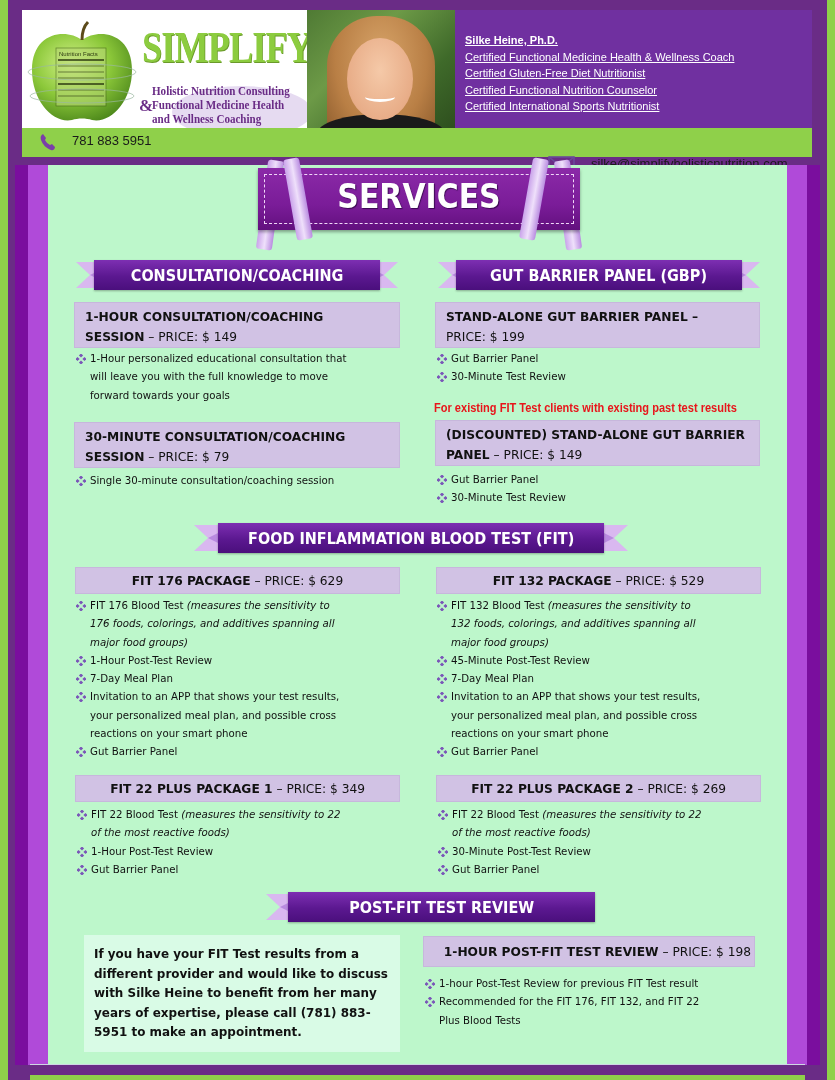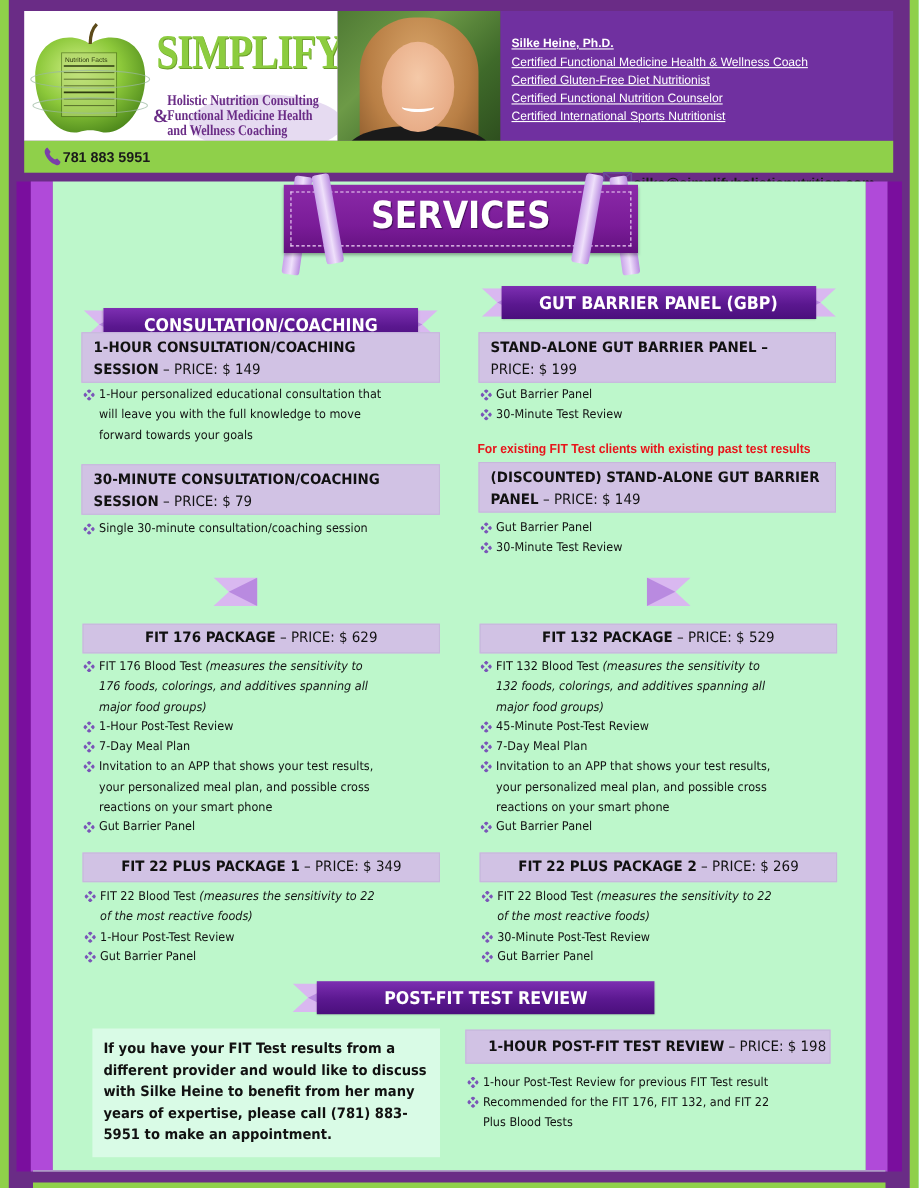--- a/index.html
+++ b/index.html
@@ -20,21 +20,21 @@
   .hdr-photo { position: absolute; left: 307px; top: 10px; width: 148px; height: 118px; background: linear-gradient(135deg, #4f7a34 0%, #6d9a47 35%, #3f6a2a 70%, #2e4f1e 100%); overflow: hidden; }
   .hair { position: absolute; left: 20px; top: 6px; width: 108px; height: 125px; border-radius: 50px 50px 20px 20px; background: radial-gradient(ellipse at 50% 35%, #d8a56a 0%, #b97f45 60%, #8a5a2c 100%); }
   .face { position: absolute; left: 40px; top: 28px; width: 66px; height: 82px; border-radius: 50%; background: radial-gradient(ellipse at 50% 40%, #f5c9a8 0%, #e8ad88 70%, #d59470 100%); }
   .smile { position: absolute; left: 58px; top: 82px; width: 30px; height: 10px; border-bottom: 3px solid #fff; border-radius: 0 0 50% 50%; }
   .shoulders { position: absolute; left: 10px; top: 104px; width: 128px; height: 40px; border-radius: 50% 50% 0 0; background: #1a1a1a; }
 
   .hdr-bio { position: absolute; left: 455px; top: 10px; width: 357px; height: 118px; background: #7030a0; color: #ffffff; padding: 22px 0 0 10px; font-size: 11px; line-height: 16.5px; text-decoration: underline; }
   .hdr-bio .name { font-weight: bold; }
 
   .contact-bar { position: absolute; left: 22px; top: 128px; width: 790px; height: 29px; background: #8fd04a; display: flex; align-items: center; font-size: 13px; color: #1a1a1a; }
-  .contact-item { position: absolute; display: flex; align-items: center; gap: 1px; top: 5px; font-weight: bold; }
+  .contact-item { position: absolute; display: flex; align-items: flex-start; gap: 16px; top: 5px; }
   .contact-item svg { display: block; }
 
   
   .stripe { position: absolute; top: 165px; height: 900px; }
   .s-l1 { left: 15px; width: 13px; background: #7a0e9e; }
   .s-l2 { left: 28px; width: 20px; background: #b04ad9; }
   .s-r1 { left: 787px; width: 20px; background: #b04ad9; }
   .s-r2 { left: 807px; width: 13px; background: #7a0e9e; }
   .content { position: absolute; left: 48px; top: 165px; width: 739px; height: 899px; background: #bdf7cb; }
   .bottom-band { position: absolute; left: 30px; top: 1064px; width: 775px; height: 11px; background: #6a2c86; border-top: 1px solid #cfd6e4; }
@@ -152,21 +152,21 @@
 
 <div class="ribbon-strap" style="left:262px; top:160px; height:90px; transform:rotate(8deg);"></div>
 <div class="ribbon-strap" style="left:560px; top:160px; height:90px; transform:rotate(-8deg);"></div>
 <div class="services">
   <div class="services-dash"></div>
   <div class="services-title">SERVICES</div>
 </div>
 <div class="ribbon-strap" style="left:290px; top:158px; height:82px; transform:rotate(-10deg);"></div>
 <div class="ribbon-strap" style="left:526px; top:158px; height:82px; transform:rotate(10deg);"></div>
 
-<div class="sec" style="left:76px; top:260px; width:322px;margin-top:20px;">
+<div class="sec" style="left:76px; top:260px; width:322px;">
   <svg class="tailL" style="left:0;" viewBox="0 0 40 26">
       <path d="M0 0 L40 0 L40 26 L0 26 L14 13 Z" fill="#d9b8f0"></path>
       <path d="M14 13 L40 0 L40 26 Z" fill="#b98ae0"></path>
     </svg>
   <svg class="tailR" style="right:0;" viewBox="0 0 40 26">
       <path d="M40 0 L0 0 L0 26 L40 26 L26 13 Z" fill="#d9b8f0"></path>
       <path d="M26 13 L0 0 L0 26 Z" fill="#b98ae0"></path>
     </svg>
   <div class="bar" style="left:18px; width:286px;">
       <span>CONSULTATION/COACHING</span>
@@ -269,20 +269,23 @@
 
 <div class="sec" style="left:194px; top:523px; width:434px;">
   <svg class="tailL" style="left:0;" viewBox="0 0 40 26">
       <path d="M0 0 L40 0 L40 26 L0 26 L14 13 Z" fill="#d9b8f0"></path>
       <path d="M14 13 L40 0 L40 26 Z" fill="#b98ae0"></path>
     </svg>
   <svg class="tailR" style="right:0;" viewBox="0 0 40 26">
       <path d="M40 0 L0 0 L0 26 L40 26 L26 13 Z" fill="#d9b8f0"></path>
       <path d="M26 13 L0 0 L0 26 Z" fill="#b98ae0"></path>
     </svg>
+  <div class="bar" style="left:24px; width:386px;">
+      <span>FOOD INFLAMMATION BLOOD TEST (FIT)</span>
+    </div>
 </div>
 
 <div class="pbox center" style="left:75px; top:567px; width:325px; height:27px; padding-top:3px;">
   <span class="txt"><b>FIT 176 PACKAGE</b> <span>– PRICE: $ 629</span></span>
 </div>
 <ul class="blist" style="left:76px; top:597px;">
   <li><svg class="bul" viewBox="0 0 10 10">
         <g fill="#7a55b8">
           <rect x="3.5" y="0" width="3" height="3" transform="rotate(45 5 1.5)"></rect>
           <rect x="3.5" y="7" width="3" height="3" transform="rotate(45 5 8.5)"></rect>

